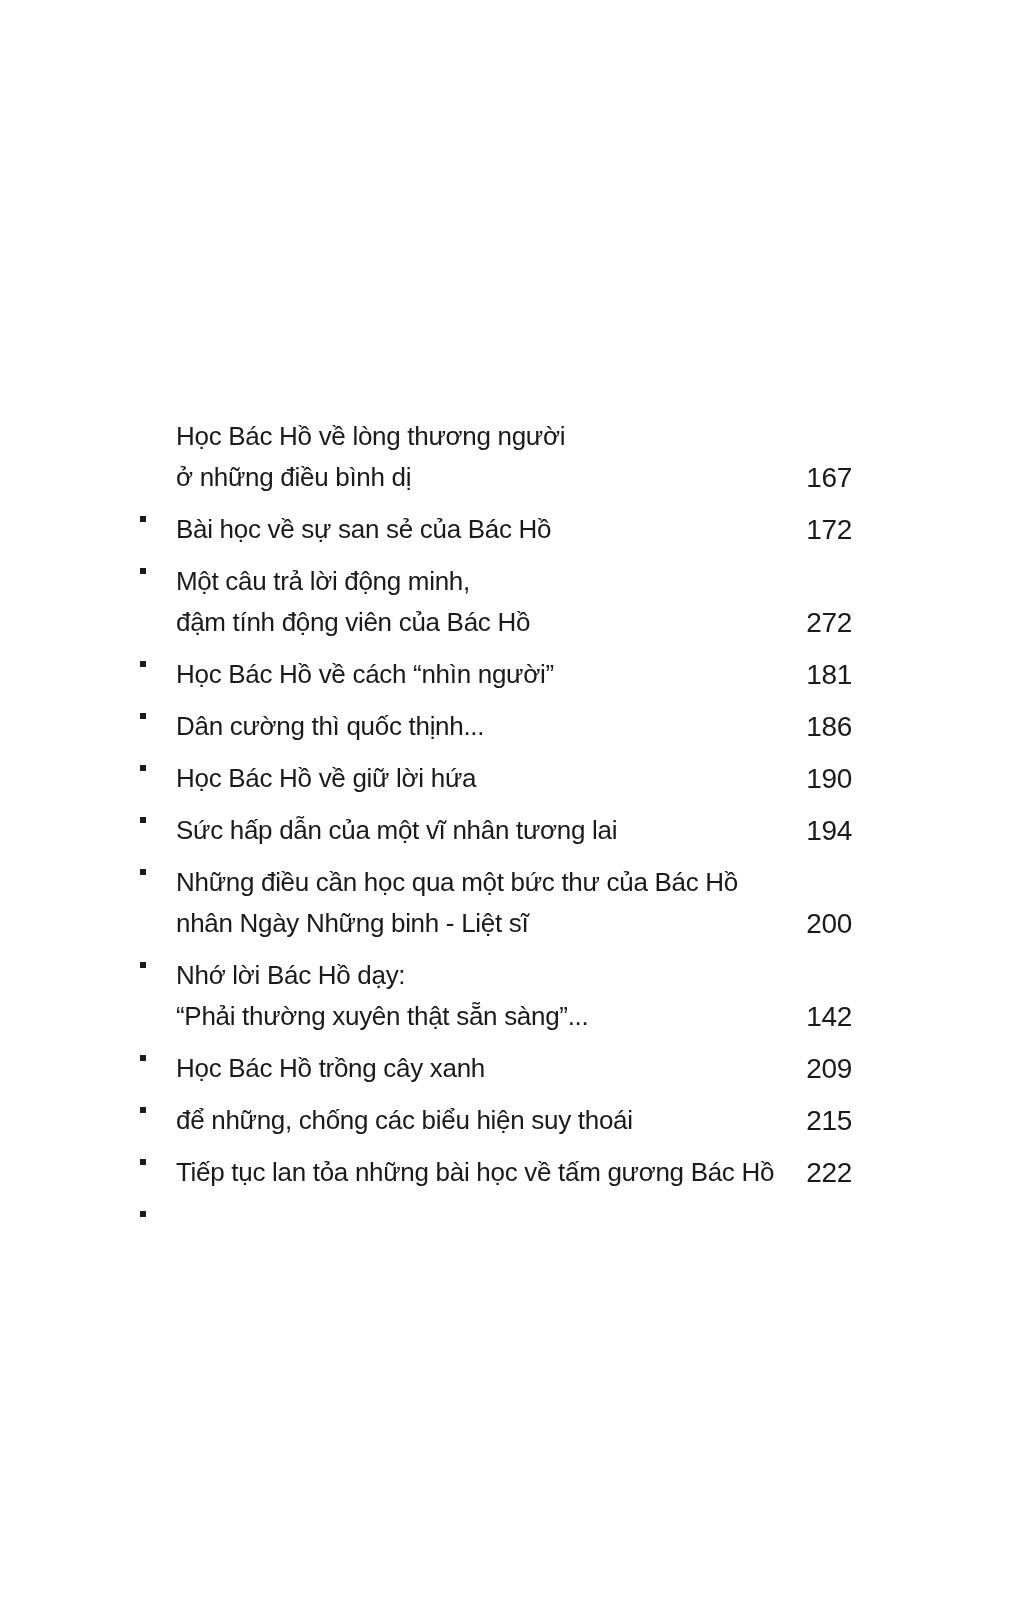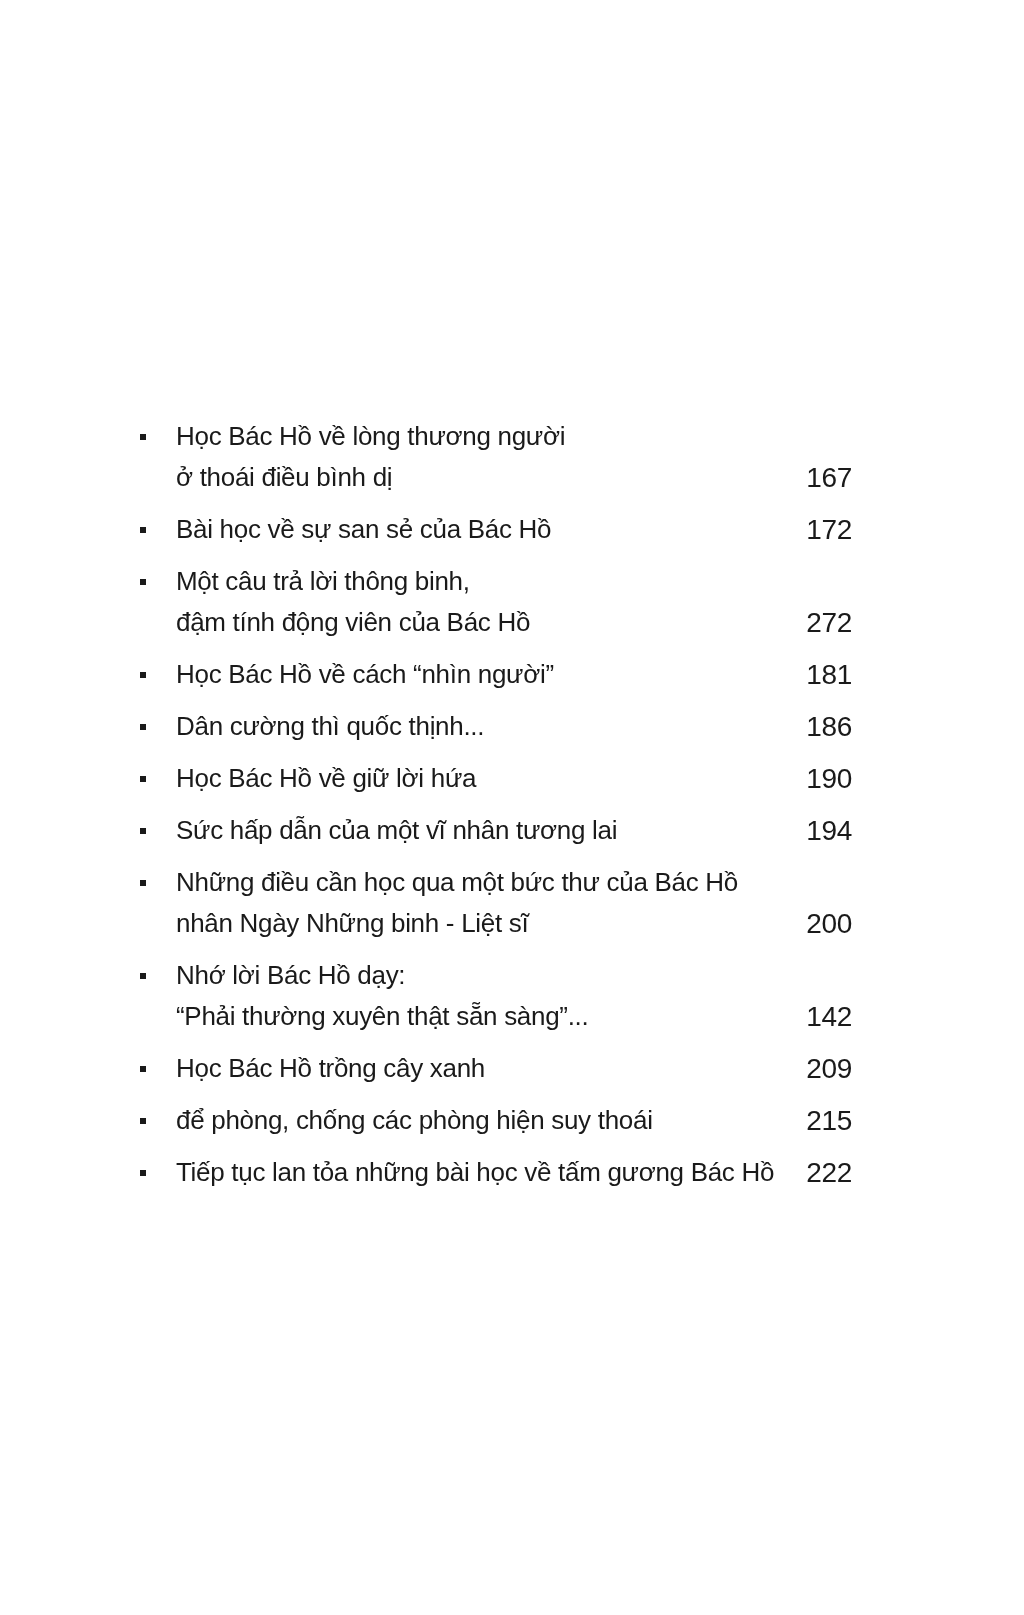--- a/index.html
+++ b/index.html
@@ -18,21 +18,21 @@
     box-sizing: border-box;
     width: 1024px;
     height: 1615px;
     padding: 416px 172px 0 138px;
   }
   .toc-list {
     display: block;
   }
   .entry {
     display: flex;
-    align-items: flex-start;
+    align-items: flex-end;
     margin-bottom: 11px;
   }
   .bullet {
     width: 38px;
     flex: 0 0 38px;
     position: relative;
   }
   .bullet::before {
     content: "";
     position: absolute;
@@ -64,37 +64,37 @@
 </style>
 </head>
 <body>
 
 <div class="toc-page">
   <div class="toc-list" id="toc-list">
   <div class="entry">
     <span class="bullet"></span>
     <span class="title">
           <div class="line">Học Bác Hồ về lòng thương người</div>
-          <div class="line">ở thoái điều bình dị</div>
+          <div class="line">ở những điều bình dị</div>
         </span>
     <span class="page-num">167</span>
   </div>
 
   <div class="entry">
     <span class="bullet"></span>
     <span class="title">
           <div class="line">Bài học về sự san sẻ của Bác Hồ</div>
         </span>
     <span class="page-num">172</span>
   </div>
 
   <div class="entry">
     <span class="bullet"></span>
     <span class="title">
-          <div class="line">Một câu trả lời thông binh,</div>
+          <div class="line">Một câu trả lời động minh,</div>
           <div class="line">đậm tính động viên của Bác Hồ</div>
         </span>
     <span class="page-num">272</span>
   </div>
 
   <div class="entry">
     <span class="bullet"></span>
     <span class="title">
           <div class="line">Học Bác Hồ về cách “nhìn người”</div>
         </span>
@@ -147,21 +147,21 @@
     <span class="bullet"></span>
     <span class="title">
           <div class="line">Học Bác Hồ trồng cây xanh</div>
         </span>
     <span class="page-num">209</span>
   </div>
 
   <div class="entry">
     <span class="bullet"></span>
     <span class="title">
-          <div class="line">để phòng, chống các phòng hiện suy thoái</div>
+          <div class="line">để những, chống các biểu hiện suy thoái</div>
         </span>
     <span class="page-num">215</span>
   </div>
 
   <div class="entry">
     <span class="bullet"></span>
     <span class="title">
           <div class="line">Tiếp tục lan tỏa những bài học về tấm gương Bác Hồ</div>
         </span>
     <span class="page-num">222</span>

